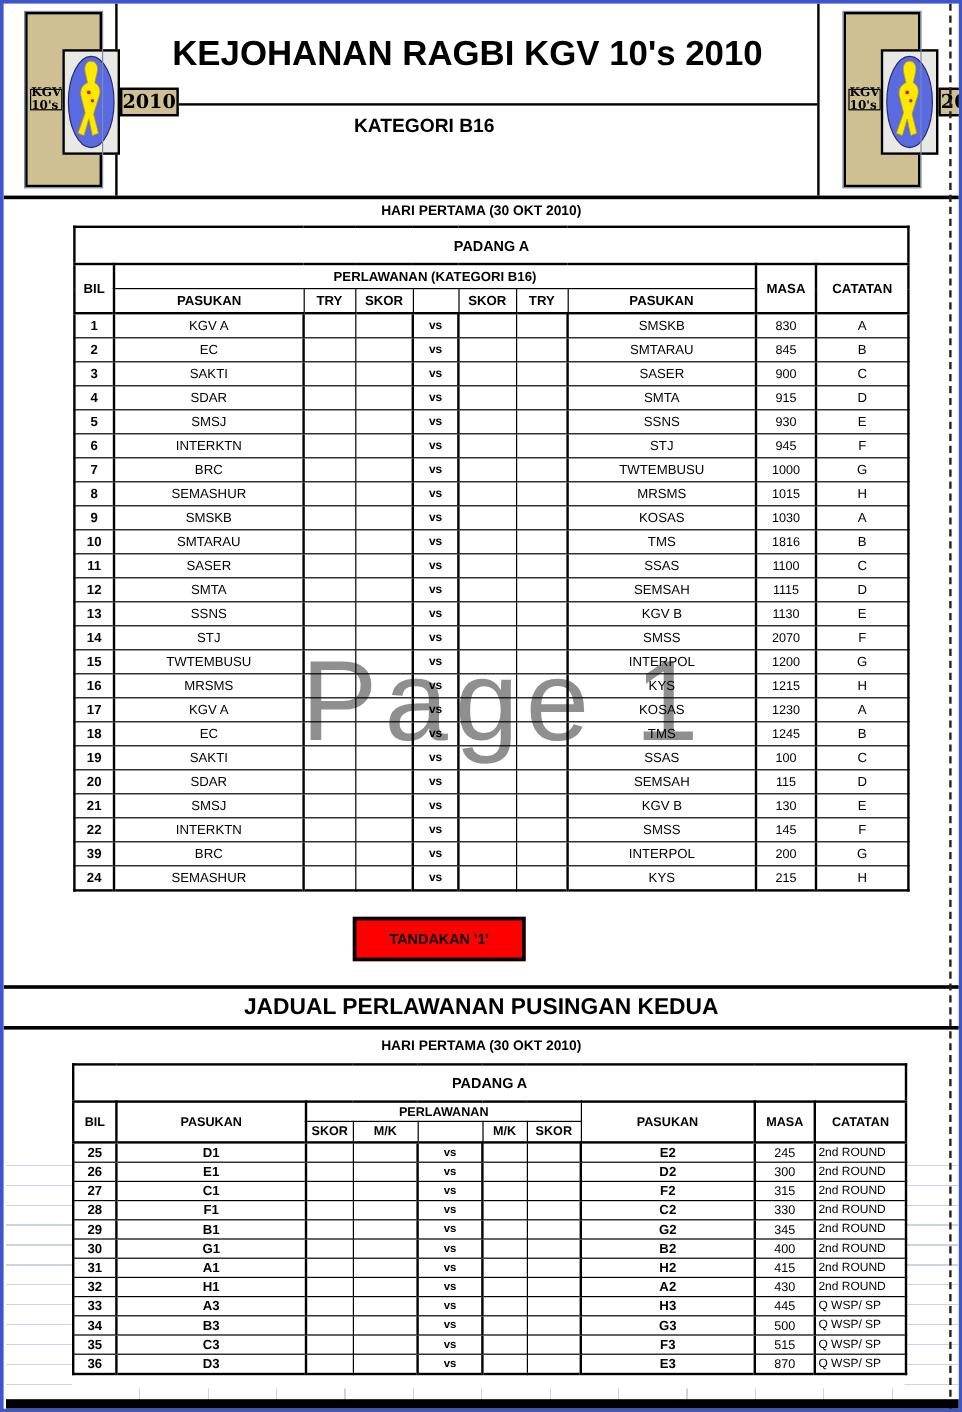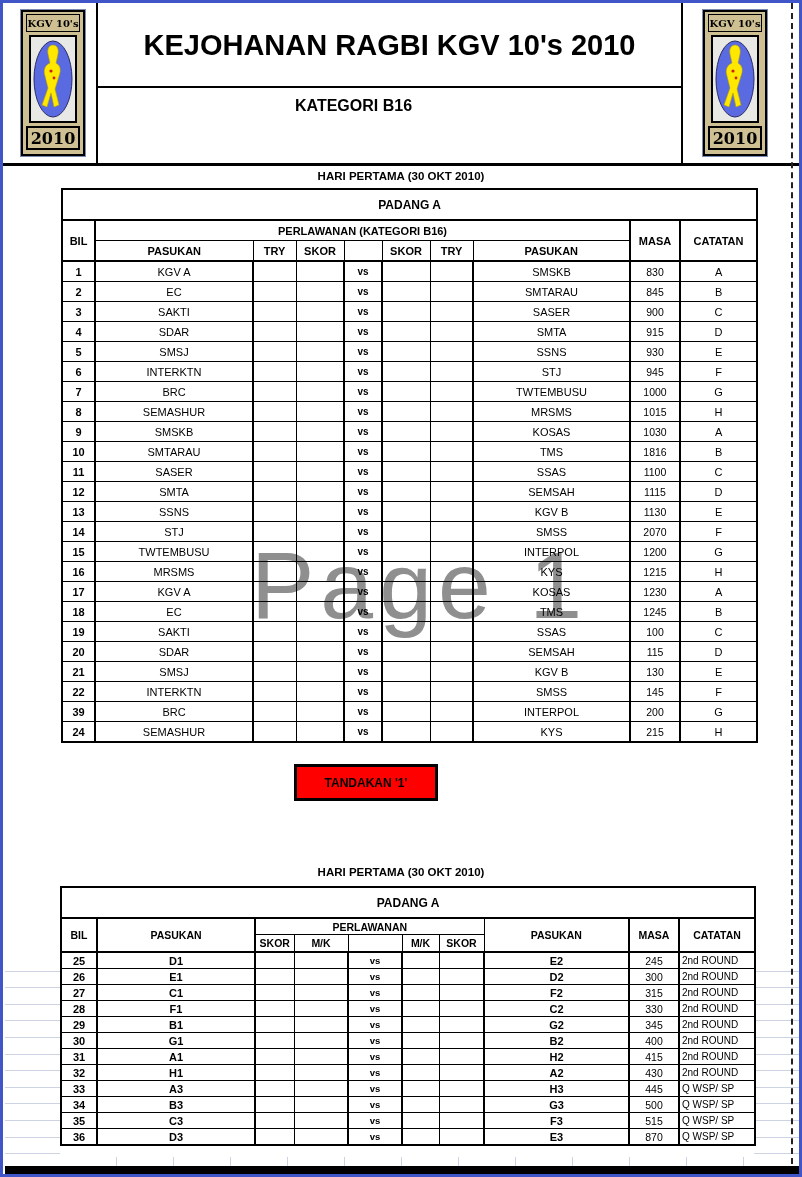--- a/index.html
+++ b/index.html
@@ -46,21 +46,21 @@
     font-size:19px;font-weight:bold;z-index:1;box-sizing:border-box;
   }
 
   
   .logo{
     position:absolute;top:7px;width:64px;height:146px;z-index:1;
     background:var(--tan);
     border:2px solid var(--black);
     outline:1px solid #7a8ab0;
     box-sizing:border-box;
-    display:flex;flex-direction:column;align-items:center;
+    display:flex;align-items:center;
     padding:2px;
   }
   .logo-left{left:18px;}
   .logo-right{left:700px;}
   .logo-top{
     width:54px;height:18px;box-sizing:border-box;border:1px solid var(--black);
     font-family:"DejaVu Serif","Liberation Serif",serif;font-weight:bold;font-size:10px;
     display:flex;align-items:center;justify-content:center;background:var(--tan);
   }
   .logo-mid{
@@ -512,20 +512,21 @@
             <td>KYS</td>
             <td>215</td>
             <td>H</td>
           </tr>
         </tbody>
     </table>
   </div>
 
   <div class="abs center-flex tandakan">TANDAKAN '1'</div>
 
+  <div class="abs center-flex kedua-box">JADUAL PERLAWANAN PUSINGAN KEDUA</div>
   <div class="abs center-flex day-label day2">HARI PERTAMA (30 OKT 2010)</div>
 
   <div class="twrap t2wrap">
     <table id="table2">
       <colgroup>
         <col style="width:36px">
           <col style="width:158px">
           <col style="width:39px">
           <col style="width:54px">
         <col style="width:54px">

